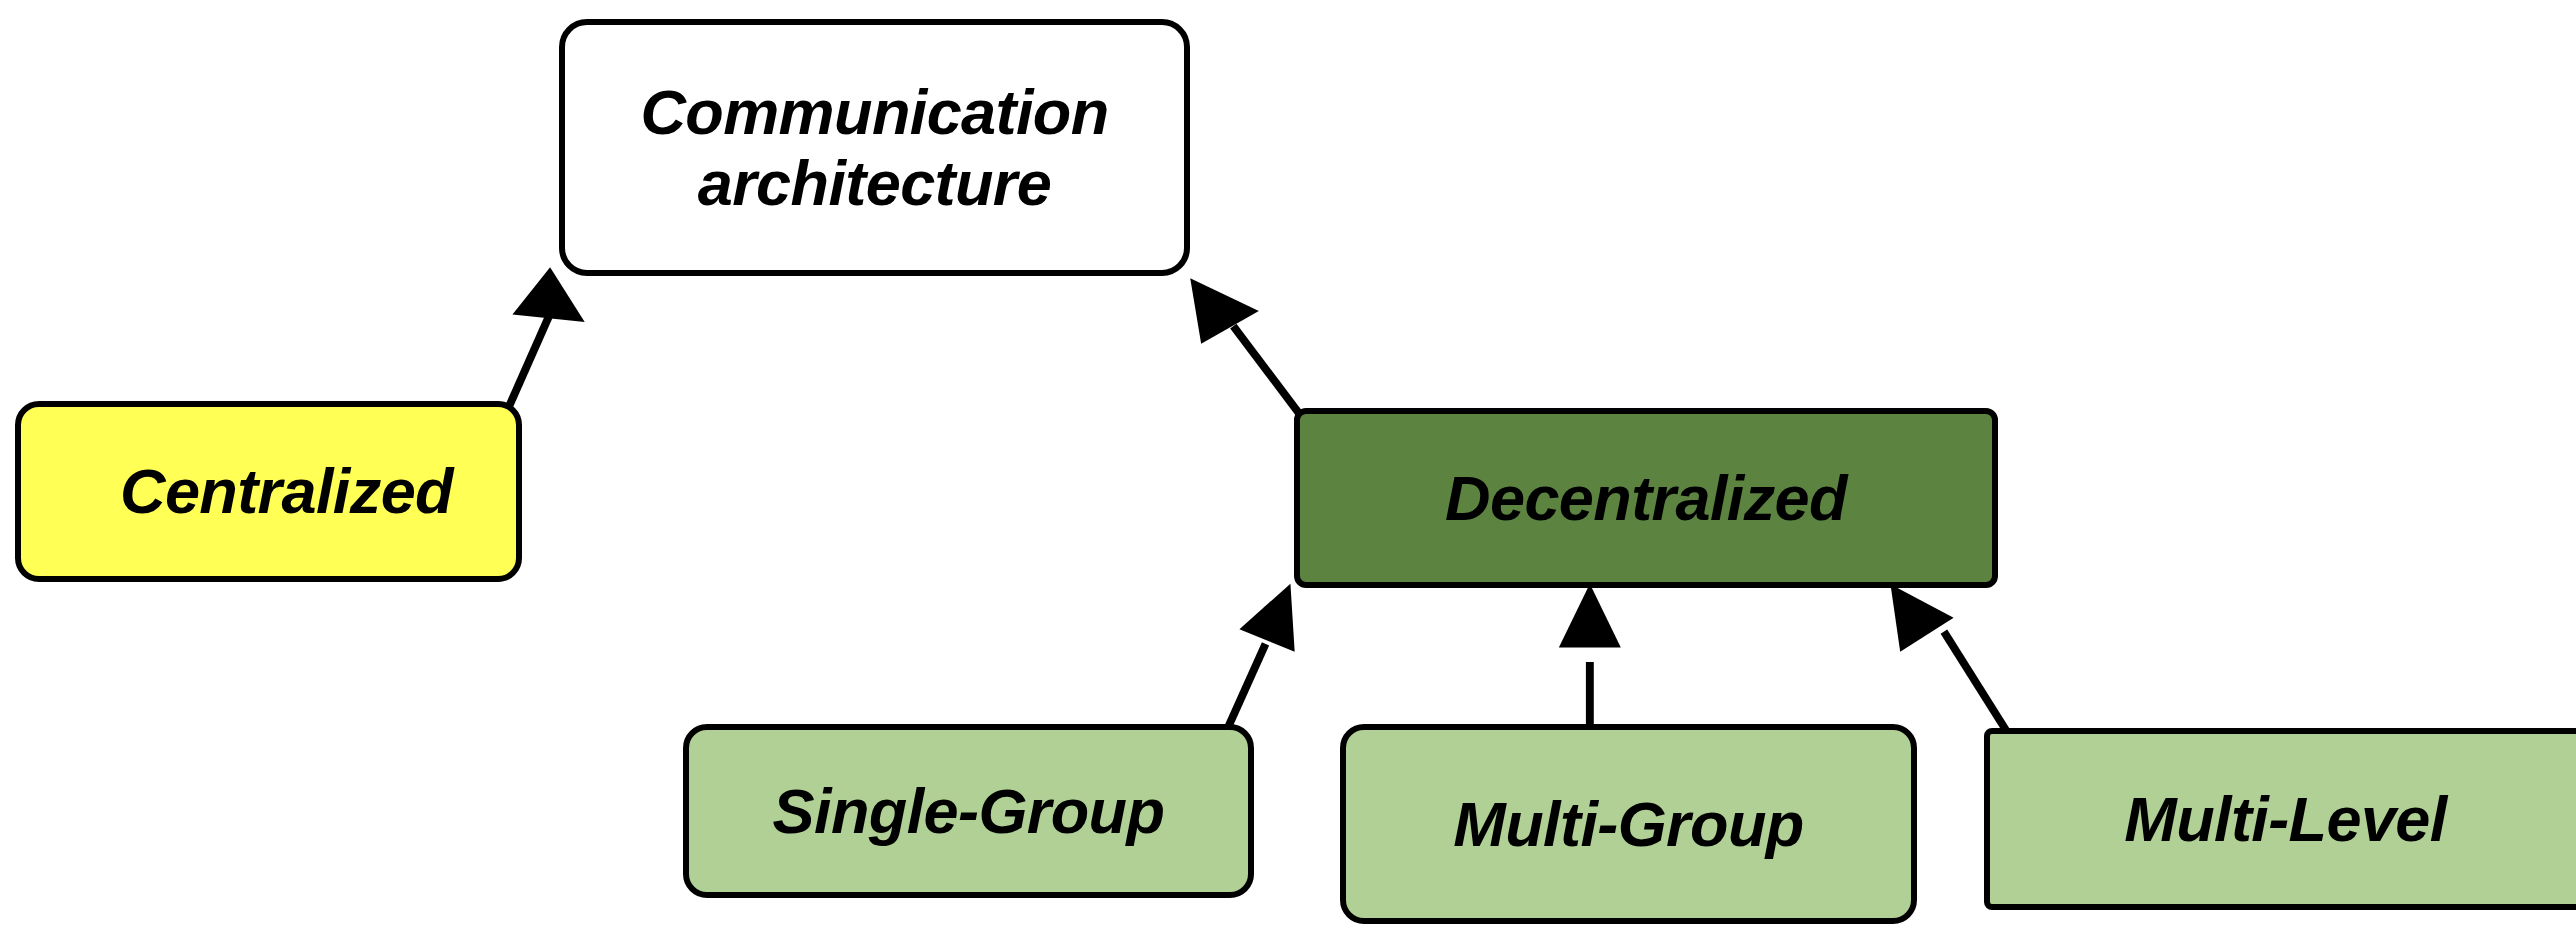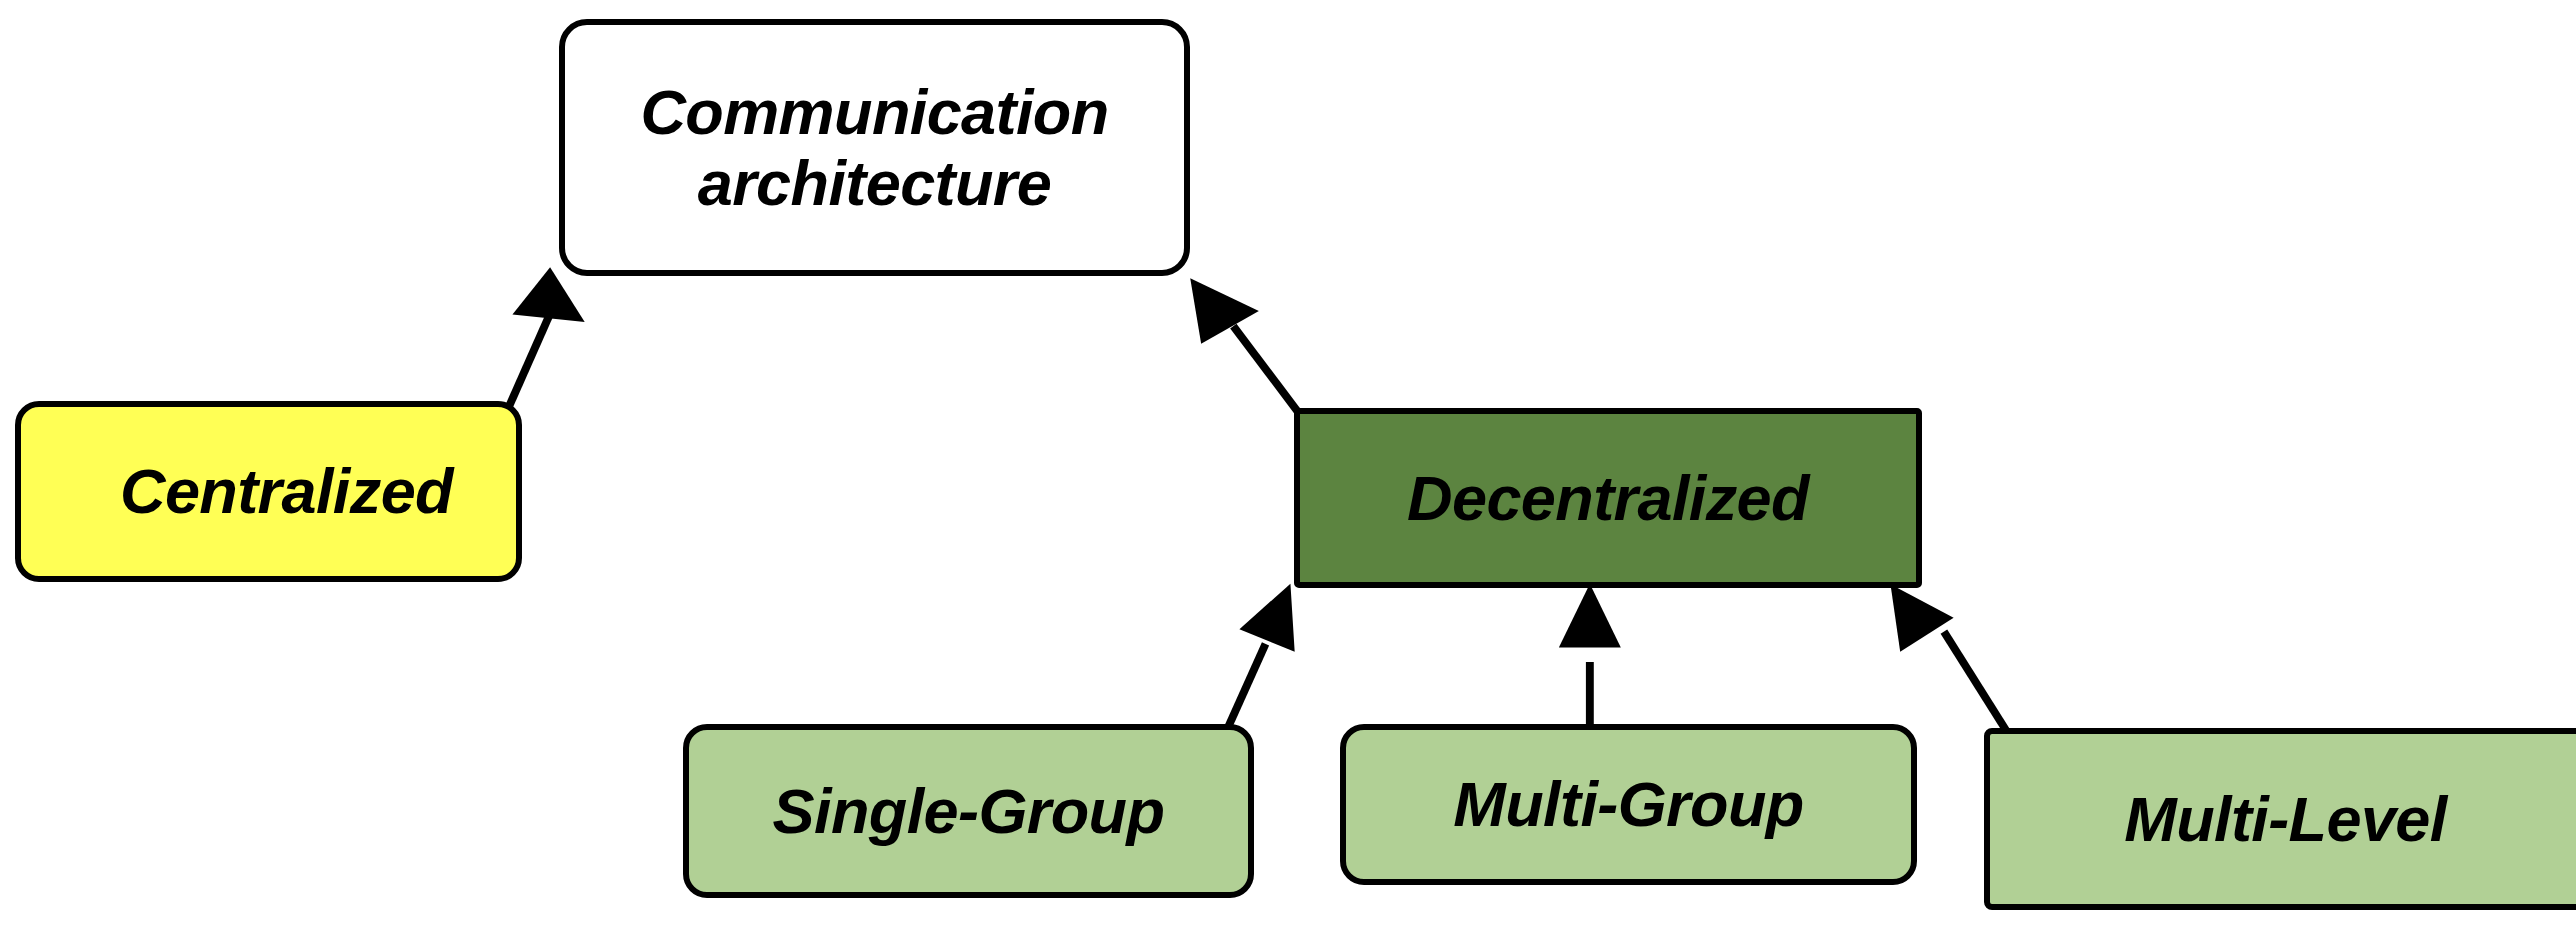--- a/index.html
+++ b/index.html
@@ -59,33 +59,33 @@
     border-radius: 28px;
   }
   #node-centralized {
     left: 15px;   top: 401px;
     width: 507px; height: 181px;
     font-size: 63px;
     border-radius: 24px;
   }
   #node-decentralized {
     left: 1294px; top: 408px;
-    width: 628px; height: 180px;
+    width: 704px; height: 180px;
     font-size: 63px;
-    border-radius: 5px;
+    border-radius: 12px;
   }
   #node-single-group {
     left: 683px; top: 724px;
     width: 571px; height: 174px;
     font-size: 63px;
     border-radius: 24px;
   }
   #node-multi-group {
     left: 1340px; top: 724px;
-    width: 577px; height: 161px;
+    width: 577px; height: 200px;
     font-size: 63px;
     border-radius: 24px;
   }
   #node-multi-level {
     left: 1984px; top: 728px;
     width: 603px; height: 182px;
     font-size: 63px;
     border-radius: 8px;
     align-items: center;
   }

